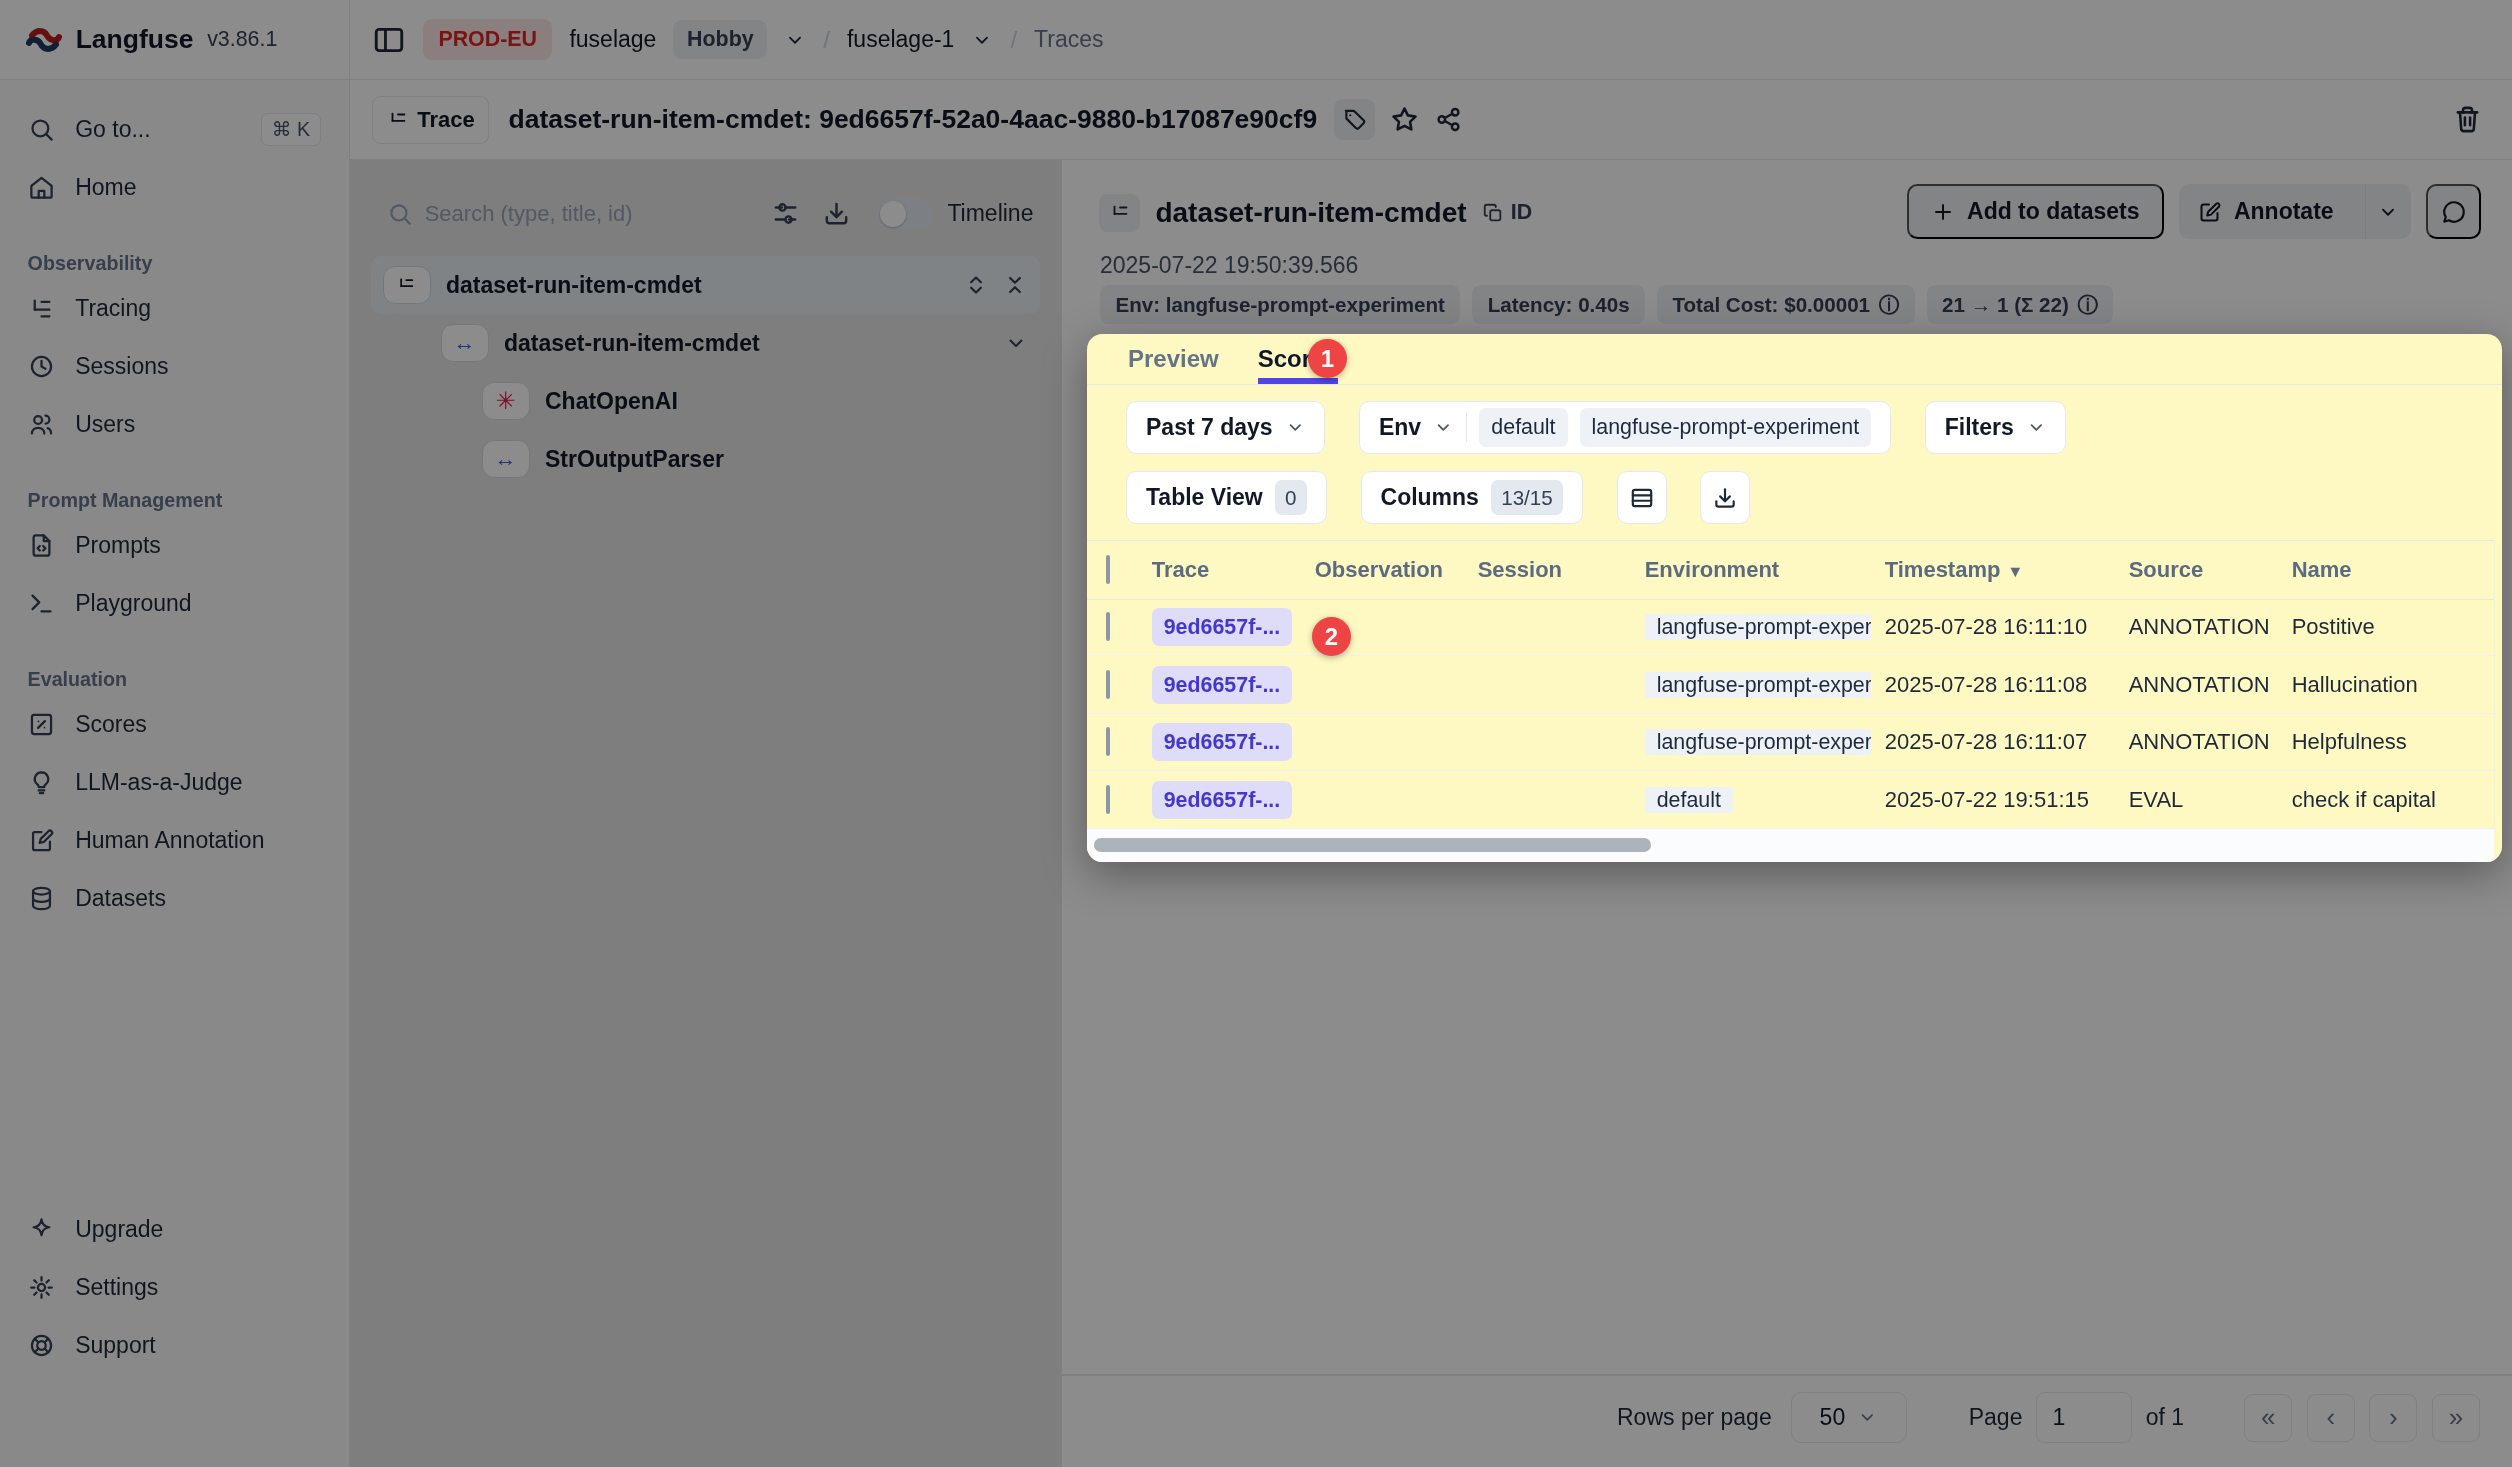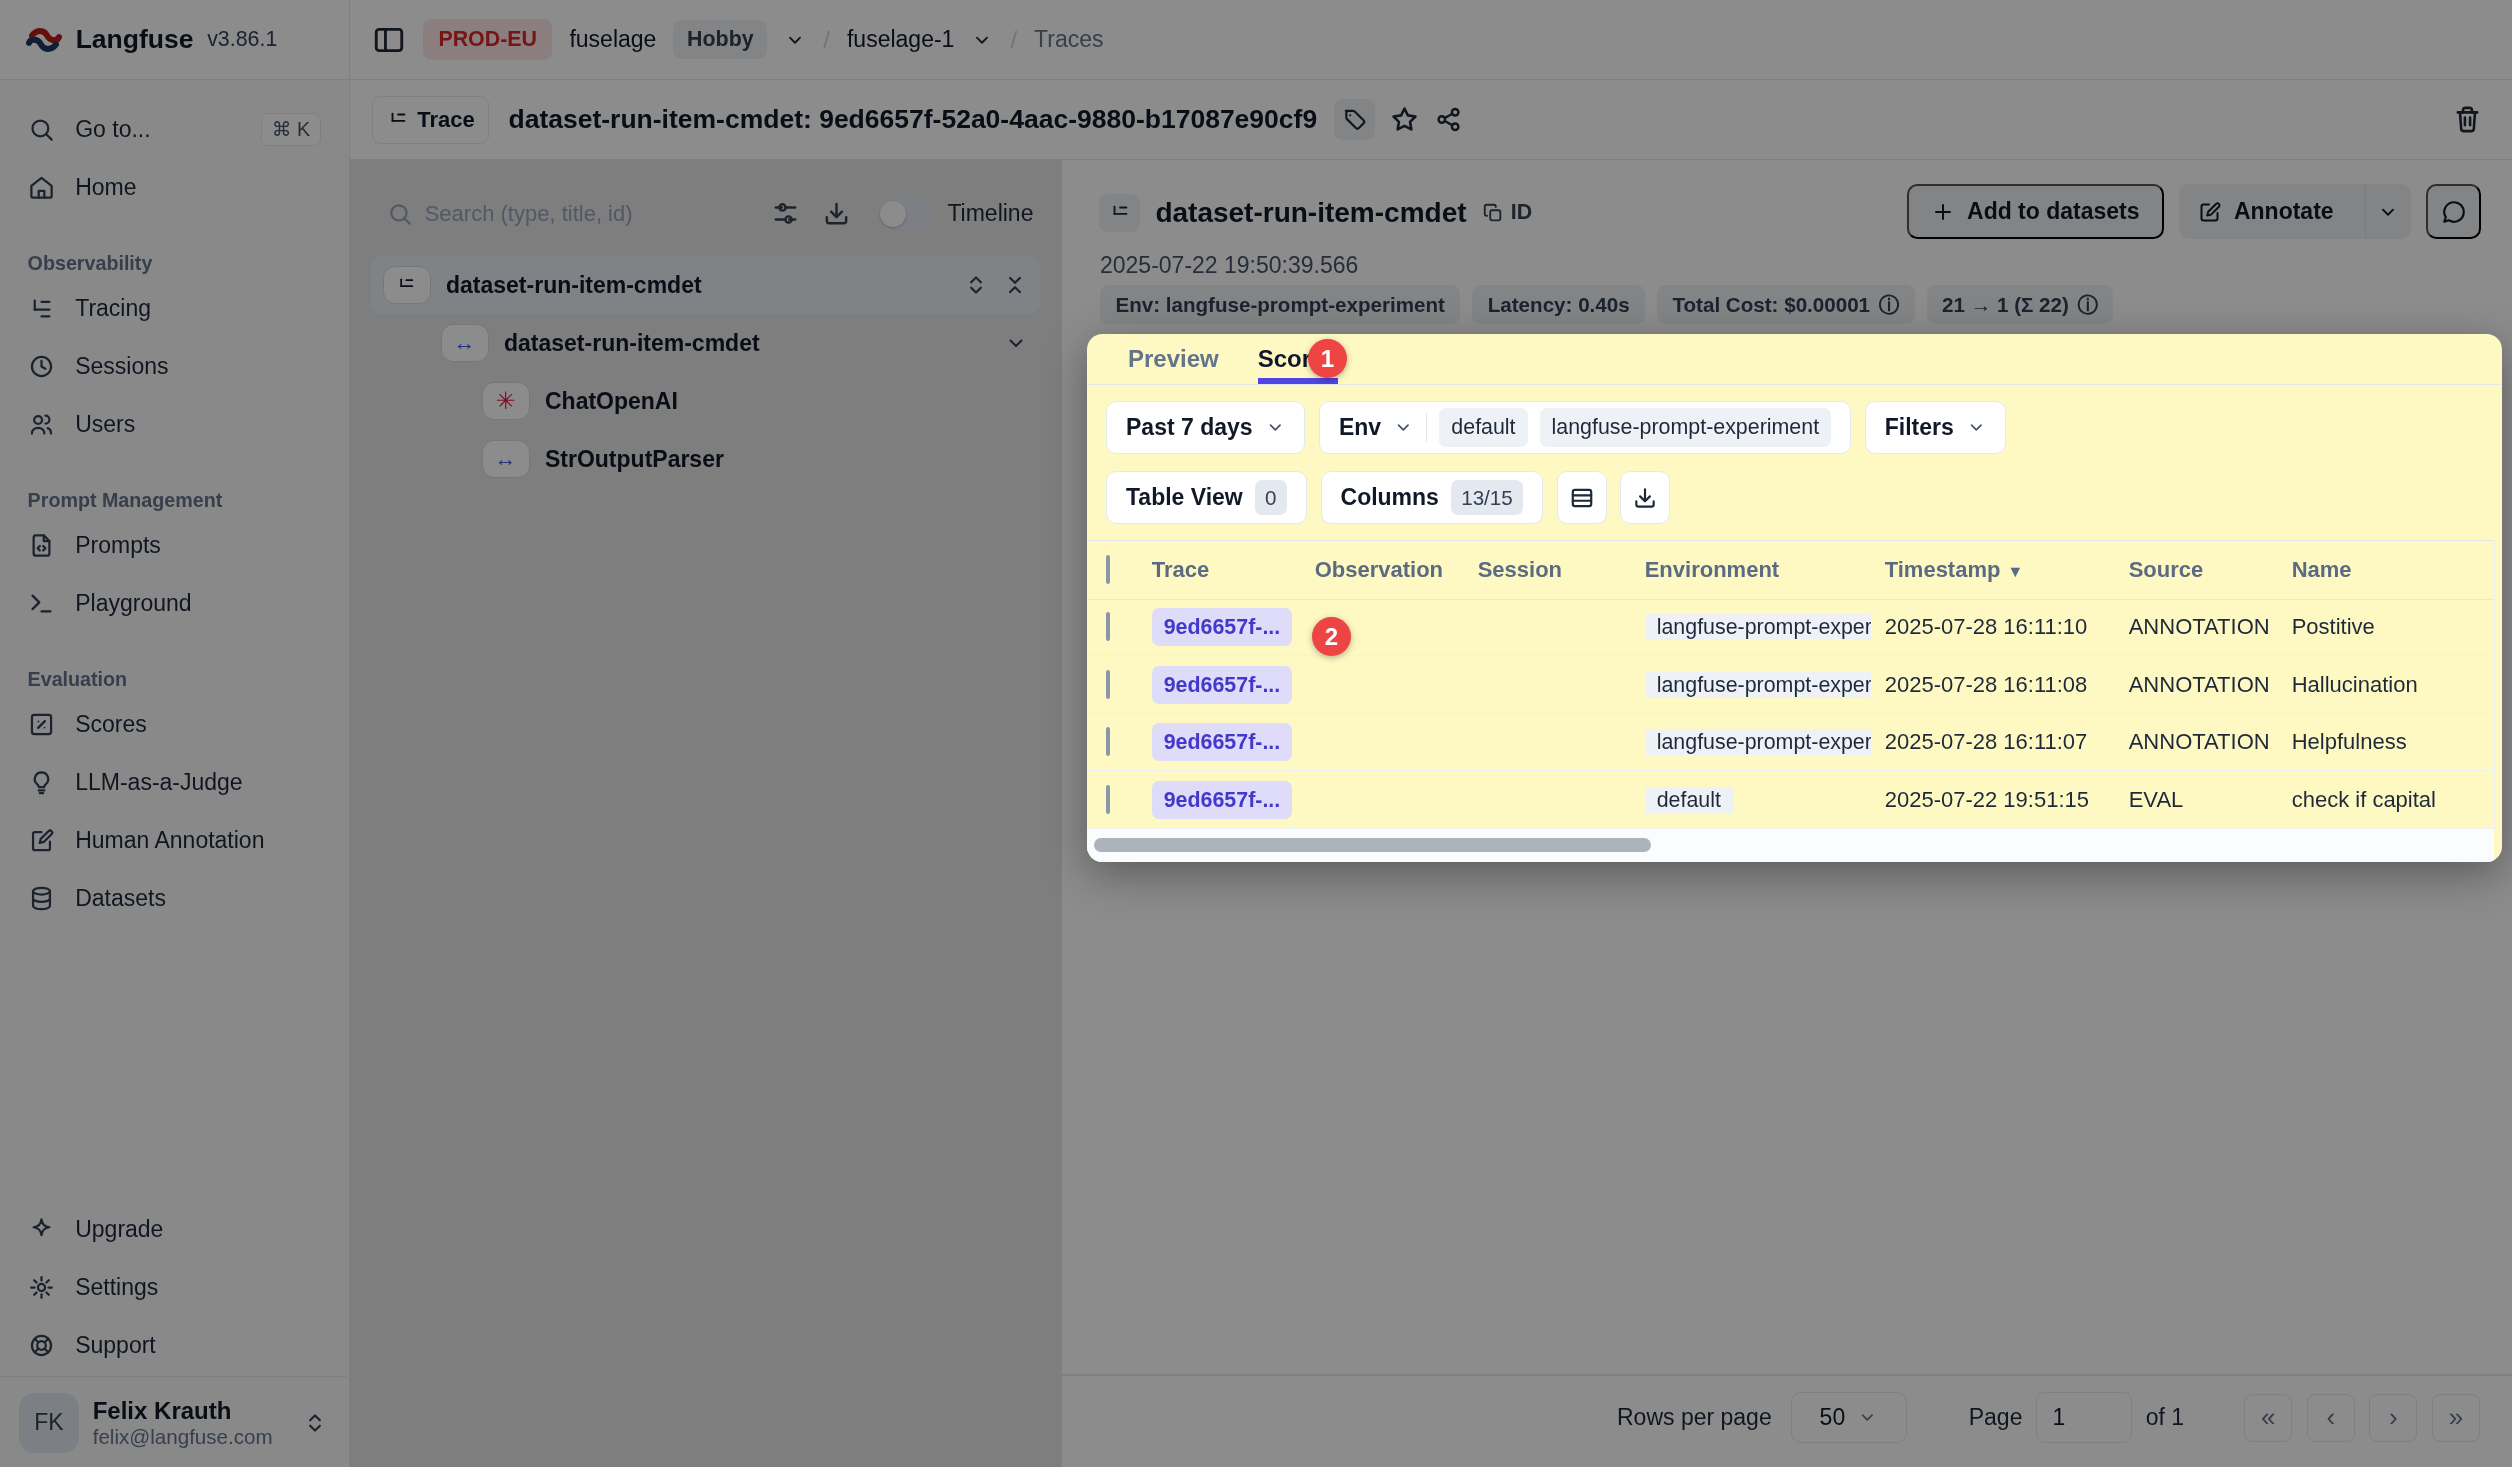--- a/index.html
+++ b/index.html
@@ -91,21 +91,21 @@
   .pgbtns{display:flex;gap:14.6px;margin-left:60px;}
   .pgbtn{width:48px;height:48px;border:1.7px solid var(--border2);border-radius:8.6px;display:flex;align-items:center;justify-content:center;font-size:26px;color:#64748b;background:transparent;}
 
   
   .overlay{left:0;top:0;right:0;bottom:0;background:rgba(0,0,0,.45);z-index:40;}
   .card{left:1087px;top:334px;width:1415px;height:528px;background:#fef9c3;border-radius:15.4px;box-shadow:0 12px 43px rgba(0,0,0,.35);z-index:50;overflow:hidden;}
   .tabs{position:absolute;left:0;right:0;top:0;height:51px;border-bottom:1.7px solid var(--border);display:flex;gap:39px;padding-left:41px;}
   .tab{display:flex;align-items:center;font-size:24px;font-weight:600;color:var(--muted);height:100%;}
   .tab.active{color:#0f172a;box-shadow:inset 0 -6px 0 0 var(--accent);}
   .filters-row{position:absolute;left:19px;top:67px;height:53px;display:flex;gap:13.7px;align-items:center;}
-  .fbtn{border:1.7px solid var(--border2);border-radius:10.3px;height:53px;display:flex;align-items:center;gap:12px;padding:0 19px;font-size:23px;font-weight:600;color:#111827;background:#fff;}
+  .fbtn{border:1.7px solid var(--border2);border-radius:10.3px;height:53px;display:flex;align-items:center;gap:12px;padding:0 19px;font-size:23px;font-weight:600;color:#111827;background:#fff;margin-left:20px;}
   .fbtn .cdn{color:#475569;}
   .env-div{width:1.7px;height:29px;background:var(--border2);}
   .env-chip{background:#eef2f7;border-radius:6.9px;font-size:21.4px;font-weight:500;color:#1e293b;padding:6.9px 12px;white-space:nowrap;}
   .count-chip{background:#e4e9f0;border-radius:6.9px;font-size:20.6px;font-weight:500;color:#334155;padding:5.1px 10.3px;}
   .fbtn-icon{width:50px;justify-content:center;padding:0;color:#1f2937;}
   .thead{position:absolute;left:0;top:206px;right:7.7px;height:60px;border-top:1.7px solid var(--border);border-bottom:1.7px solid var(--border);display:grid;grid-template-columns:51px 163px 163px 167px 240px 244px 163px 1fr;align-items:center;font-size:22px;font-weight:700;color:#5b6b81;}
   .trow{position:absolute;left:0;right:7.7px;height:57px;display:grid;grid-template-columns:51px 163px 163px 167px 240px 244px 163px 1fr;align-items:center;font-size:22px;color:#1e293b;border-bottom:1.7px solid #eef0f3;}
   .cell{padding-left:13.7px;white-space:nowrap;overflow:hidden;}
   .cb{width:26px;height:26px;border:2.6px solid #8b97a6;border-radius:6px;margin-left:19px;background:#fff;}
   .trace-chip{display:inline-block;background:#dfdcfa;color:#4338ca;font-weight:700;font-size:21.4px;border-radius:6.9px;padding:6.9px 12px;}
@@ -307,31 +307,20 @@
     <div class="side-row">
       <svg class="ic sic" width="27" height="27" viewBox="0 0 24 24">
           <circle cx="12" cy="12" r="8.5"></circle>
           <circle cx="12" cy="12" r="3.8"></circle>
           <path d="M6 6l3.3 3.3M18 6l-3.3 3.3M6 18l3.3-3.3M18 18l-3.3-3.3"></path>
         </svg>
       <span>Support</span>
     </div>
   </div>
 
-  <div class="side-user">
-    <div class="avatar">FK</div>
-    <div>
-      <div class="uname">Felix Krauth</div>
-      <div class="uemail">felix@langfuse.com</div>
-    </div>
-    <svg class="ic" width="26" height="26" viewBox="0 0 24 24" style="margin-left:auto;color:#334155;">
-        <path d="M7.5 9.5L12 5l4.5 4.5"></path>
-        <path d="M7.5 14.5L12 19l4.5-4.5"></path>
-      </svg>
-  </div>
 </nav>
 
 <section class="abs treepanel">
   <div class="search-row">
     <div class="search-box">
       <svg class="ic" width="26" height="26" viewBox="0 0 24 24">
           <circle cx="11" cy="11" r="7"></circle>
           <path d="M16.5 16.5L21 21"></path>
         </svg>
       <input placeholder="Search (type, title, id)" style="">

